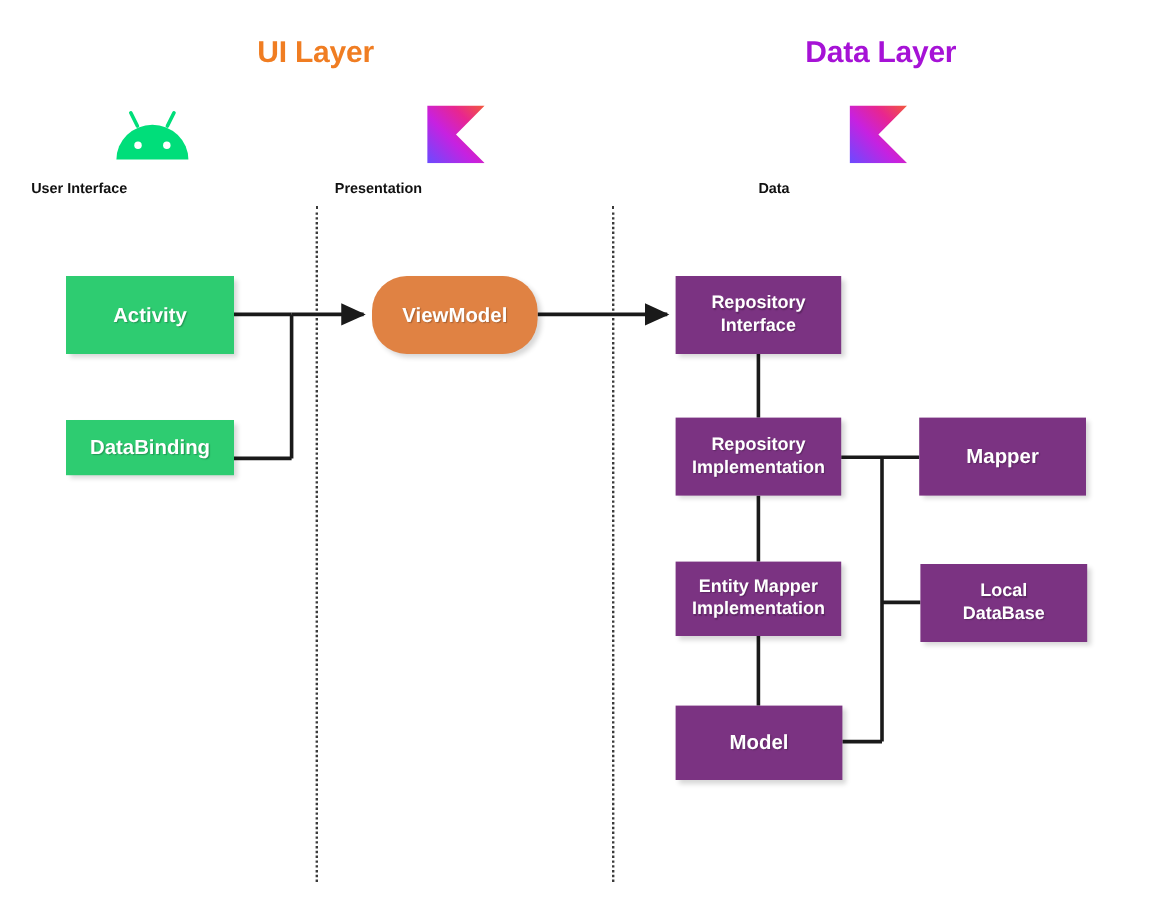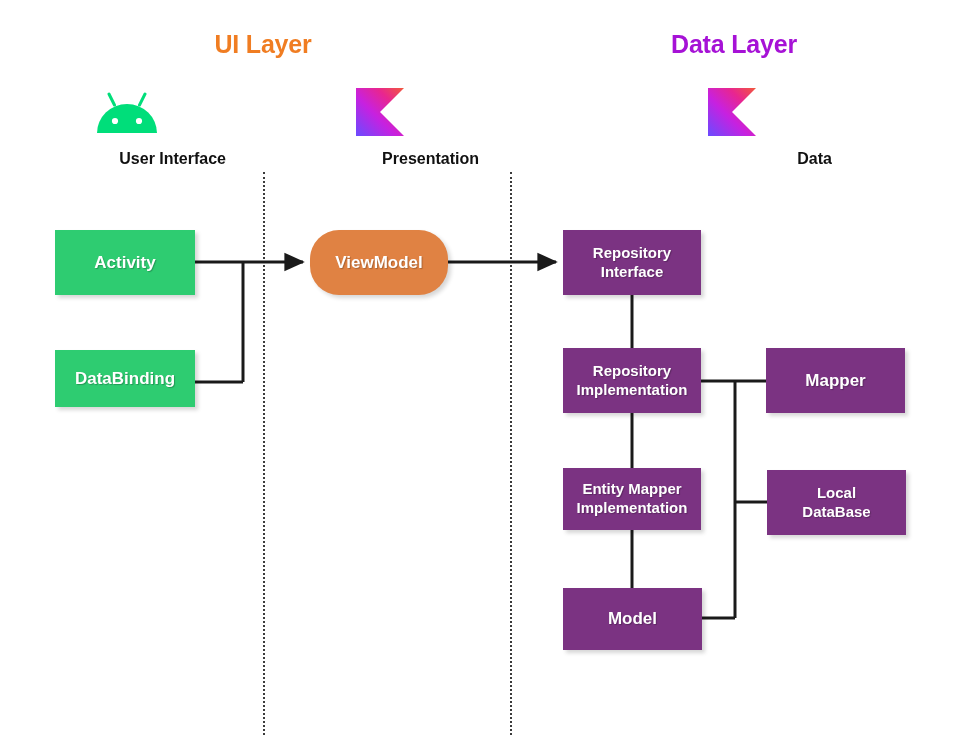--- a/index.html
+++ b/index.html
@@ -39,25 +39,25 @@
   #layer-title-data {
     left: 634px;
     top: 30px;
     width: 200px;
     color: #A612D6;
   }
 
   
   .module-caption {
     position: absolute;
-    font-size: 16px;
+    font-size: 12px;
     font-weight: bold;
     color: #111111;
     white-space: nowrap;
-    text-align: right;
+    text-align: left;
   }
   #caption-user-interface { left: 26px;  top: 150px; width: 200px; }
   #caption-presentation   { left: 279px; top: 150px; width: 200px; }
   #caption-data           { left: 632px; top: 150px; width: 200px; }
 
   
   .logo {
     position: absolute;
   }
   #logo-android { left: 96px;  top: 92px; width: 62px; height: 42px; }
@@ -91,21 +91,21 @@
     box-shadow: 3px 3px 4px rgba(0,0,0,0.16);
     text-shadow: 1px 1px 1px rgba(0,0,0,0.25);
   }
   .node.green  { background: #2ECC71; }
   .node.orange { background: #E08243; border-radius: 29px; }
   .node.purple { background: #7B3382; }
 
   .node.lg { font-size: 17px; }
 
   #node-activity      { left: 55px;  top: 230px; width: 140px; height: 65px; }
-  #node-databinding   { left: 55px;  top: 350px; width: 140px; height: 57px; }
+  #node-databinding   { left: 55px;  top: 350px; width: 140px; height: 46px; }
   #node-viewmodel     { left: 310px; top: 230px; width: 138px; height: 65px; }
   #node-repository-interface       { left: 563px; top: 230px; width: 138px; height: 65px; }
   #node-repository-implementation  { left: 563px; top: 348px; width: 138px; height: 65px; }
   #node-entity-mapper-implementation { left: 563px; top: 468px; width: 138px; height: 62px; }
   #node-model         { left: 563px; top: 588px; width: 139px; height: 62px; }
   #node-network       { left: 766px; top: 348px; width: 139px; height: 65px; }
   #node-local-database{ left: 767px; top: 470px; width: 139px; height: 65px; }
 
   
   #connectors {

